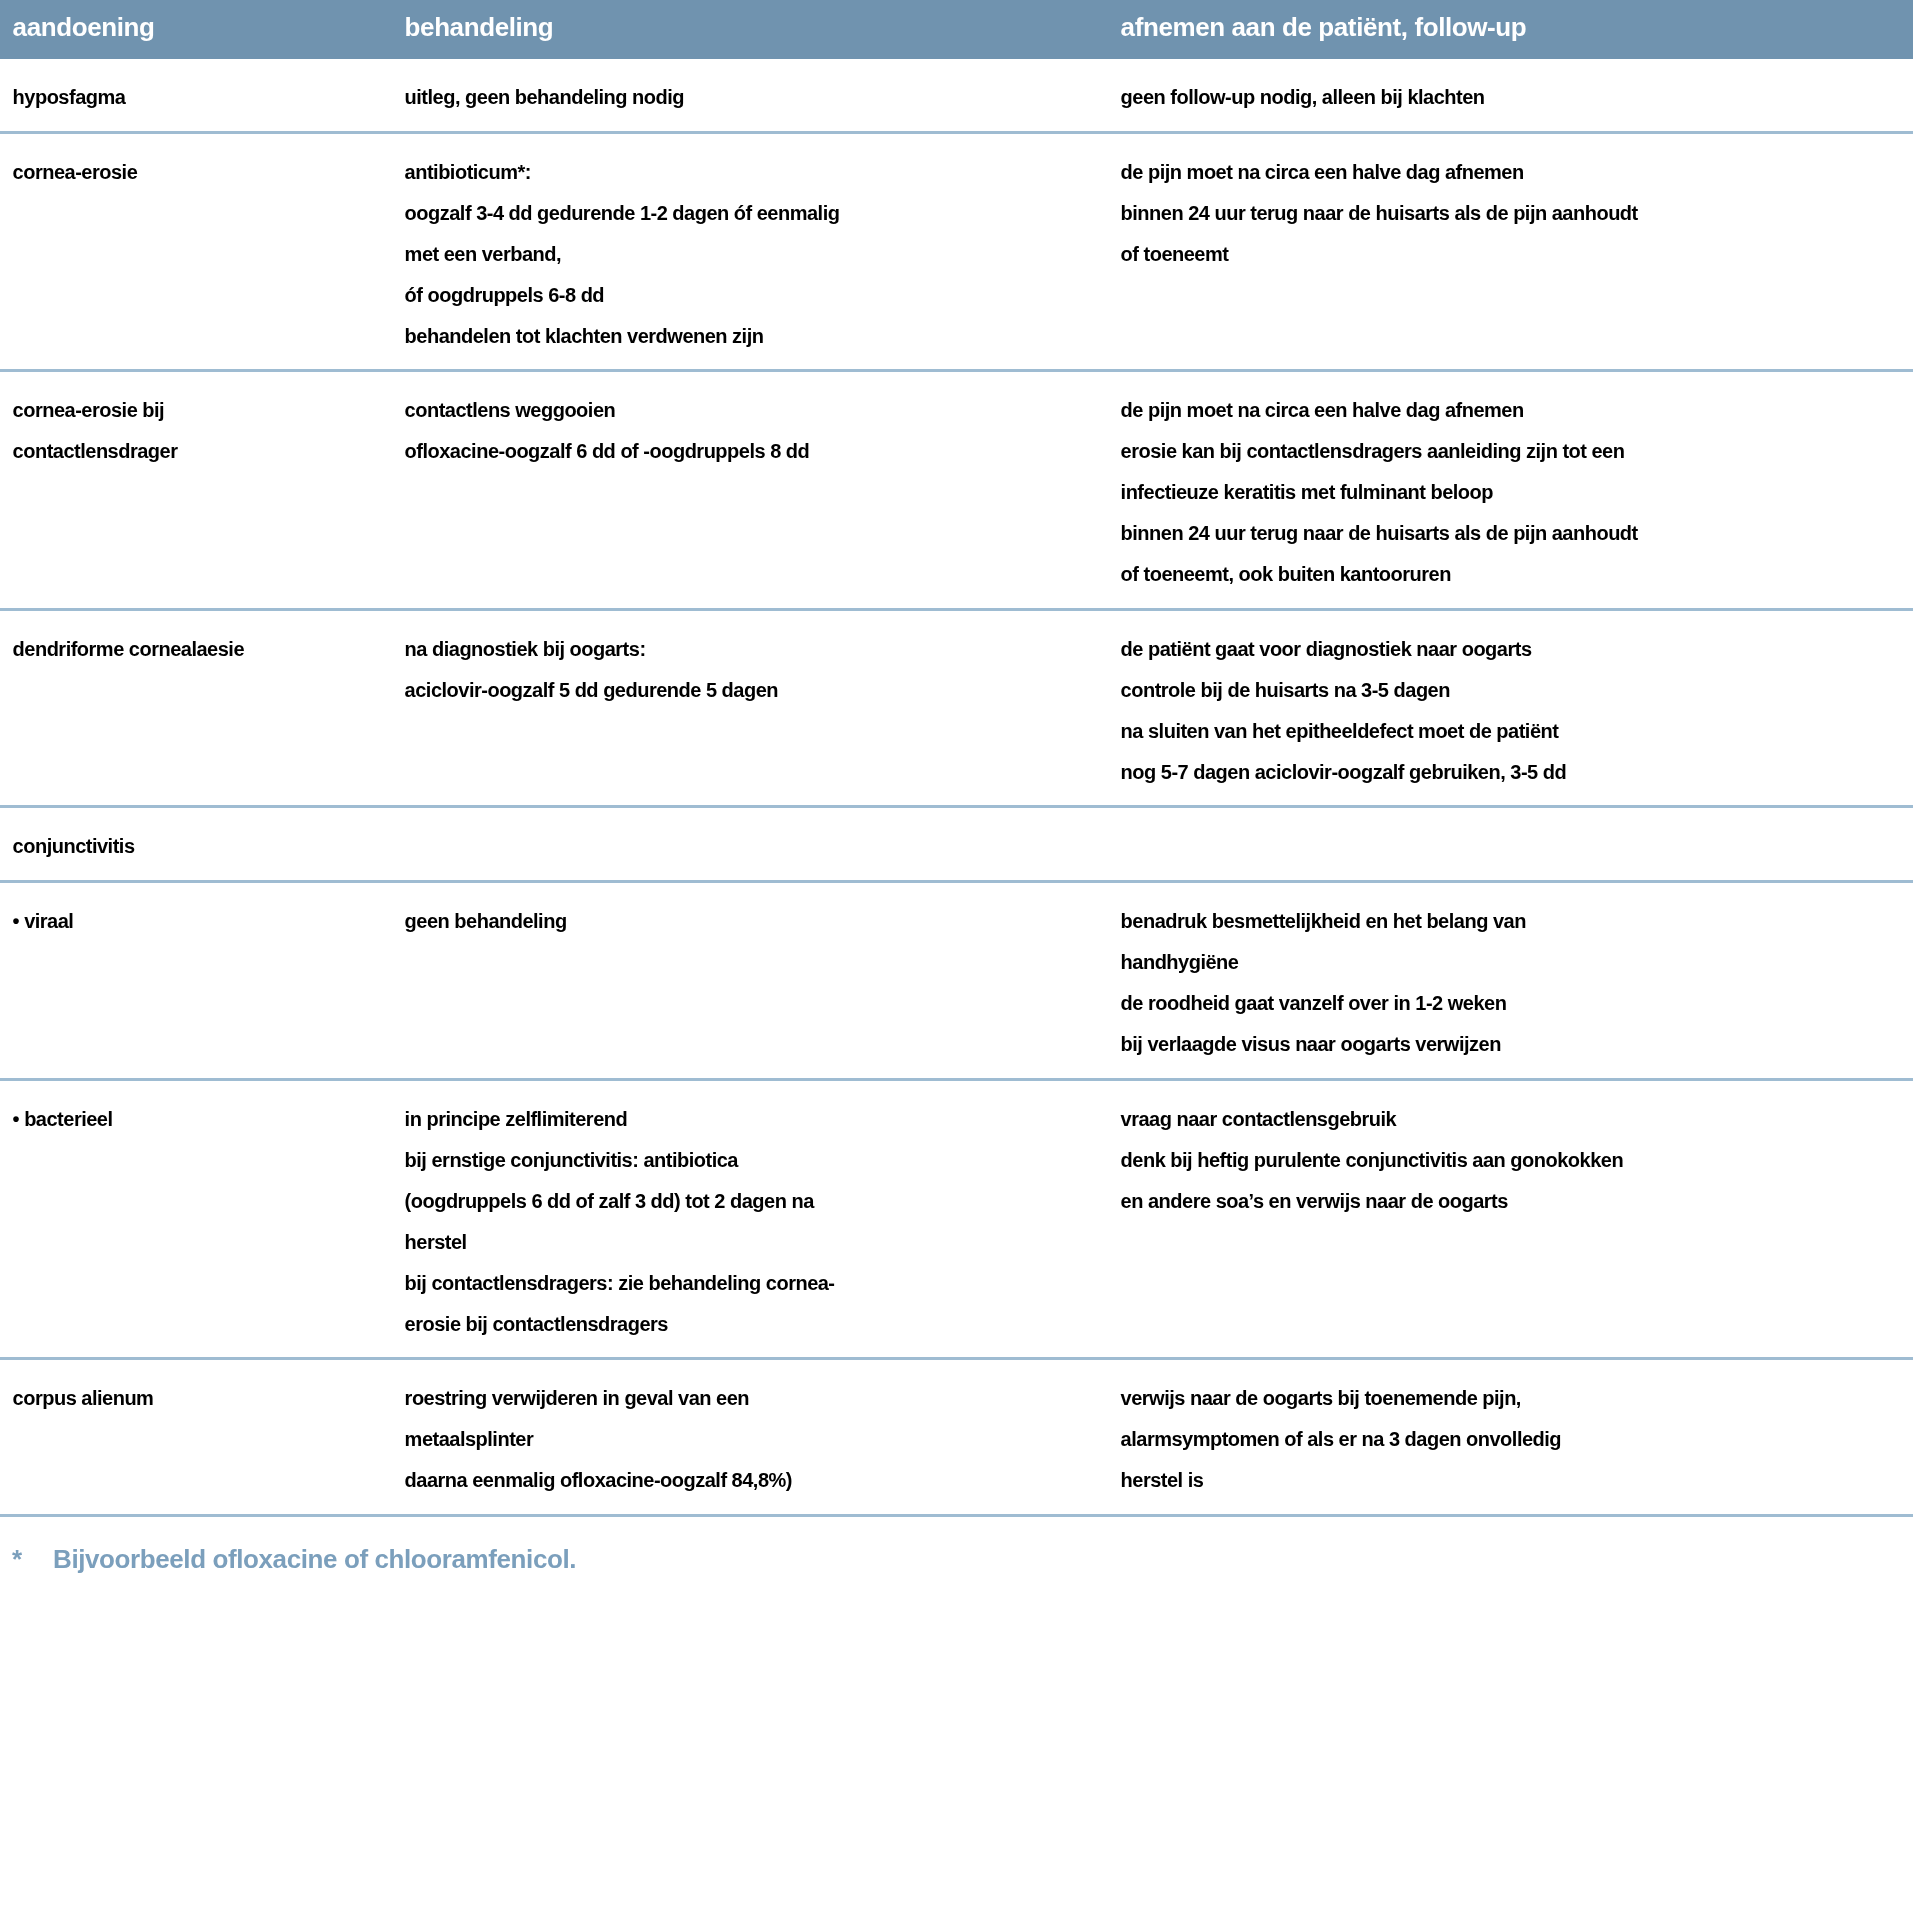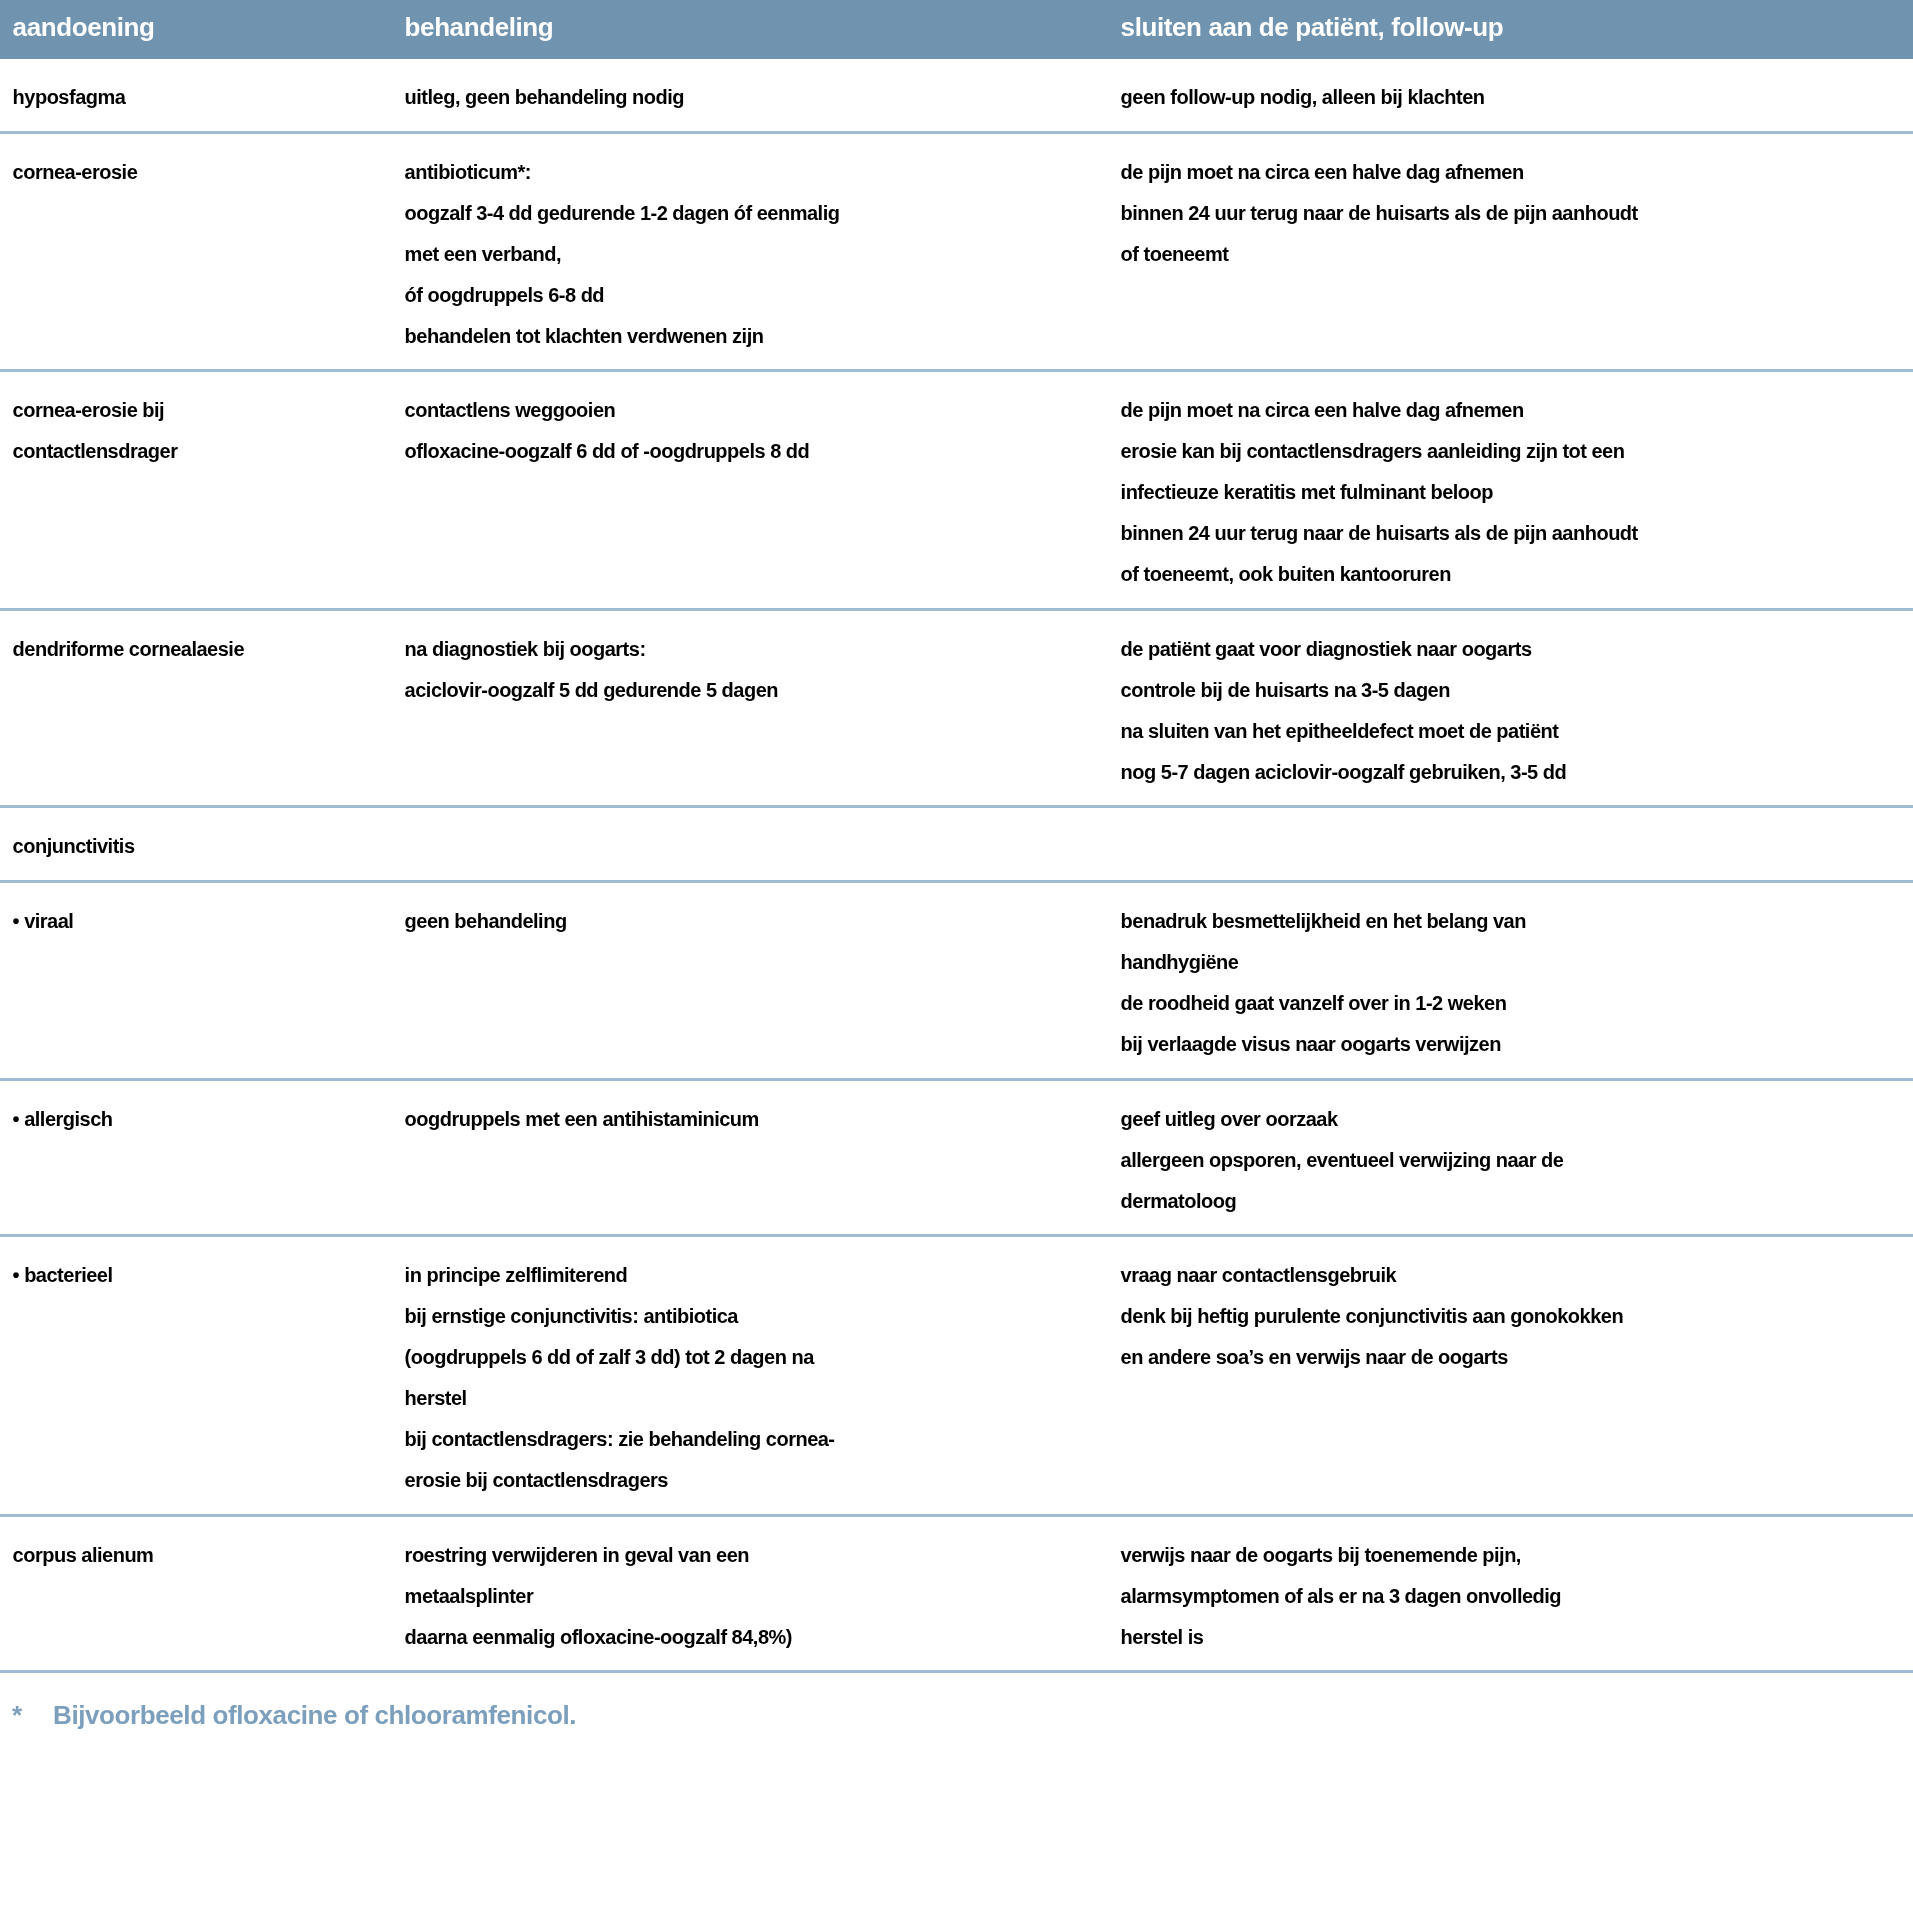--- a/index.html
+++ b/index.html
@@ -67,21 +67,21 @@
 <table class="treatment">
   <colgroup>
     <col class="c1">
     <col class="c2">
     <col class="c3">
   </colgroup>
   <thead>
     <tr>
       <th>aandoening</th>
       <th>behandeling</th>
-      <th>sluiten aan de patiënt, follow-up</th>
+      <th>afnemen aan de patiënt, follow-up</th>
     </tr>
   </thead>
   <tbody>
       <tr>
     <td>hyposfagma</td>
     <td>uitleg, geen behandeling nodig</td>
     <td>geen follow-up nodig, alleen bij klachten</td>
   </tr>
       <tr>
     <td>cornea-erosie</td>
@@ -121,27 +121,20 @@
   </tr>
       <tr>
     <td>• viraal</td>
     <td>geen behandeling</td>
     <td>benadruk besmettelijkheid en het belang van
 handhygiëne
 de roodheid gaat vanzelf over in 1-2 weken
 bij verlaagde visus naar oogarts verwijzen</td>
   </tr>
       <tr>
-    <td>• allergisch</td>
-    <td>oogdruppels met een antihistaminicum</td>
-    <td>geef uitleg over oorzaak
-allergeen opsporen, eventueel verwijzing naar de
-dermatoloog</td>
-  </tr>
-      <tr>
     <td>• bacterieel</td>
     <td>in principe zelflimiterend
 bij ernstige conjunctivitis: antibiotica
 (oogdruppels 6 dd of zalf 3 dd) tot 2 dagen na
 herstel
 bij contactlensdragers: zie behandeling cornea-
 erosie bij contactlensdragers</td>
     <td>vraag naar contactlensgebruik
 denk bij heftig purulente conjunctivitis aan gonokokken
 en andere soa’s en verwijs naar de oogarts</td>

